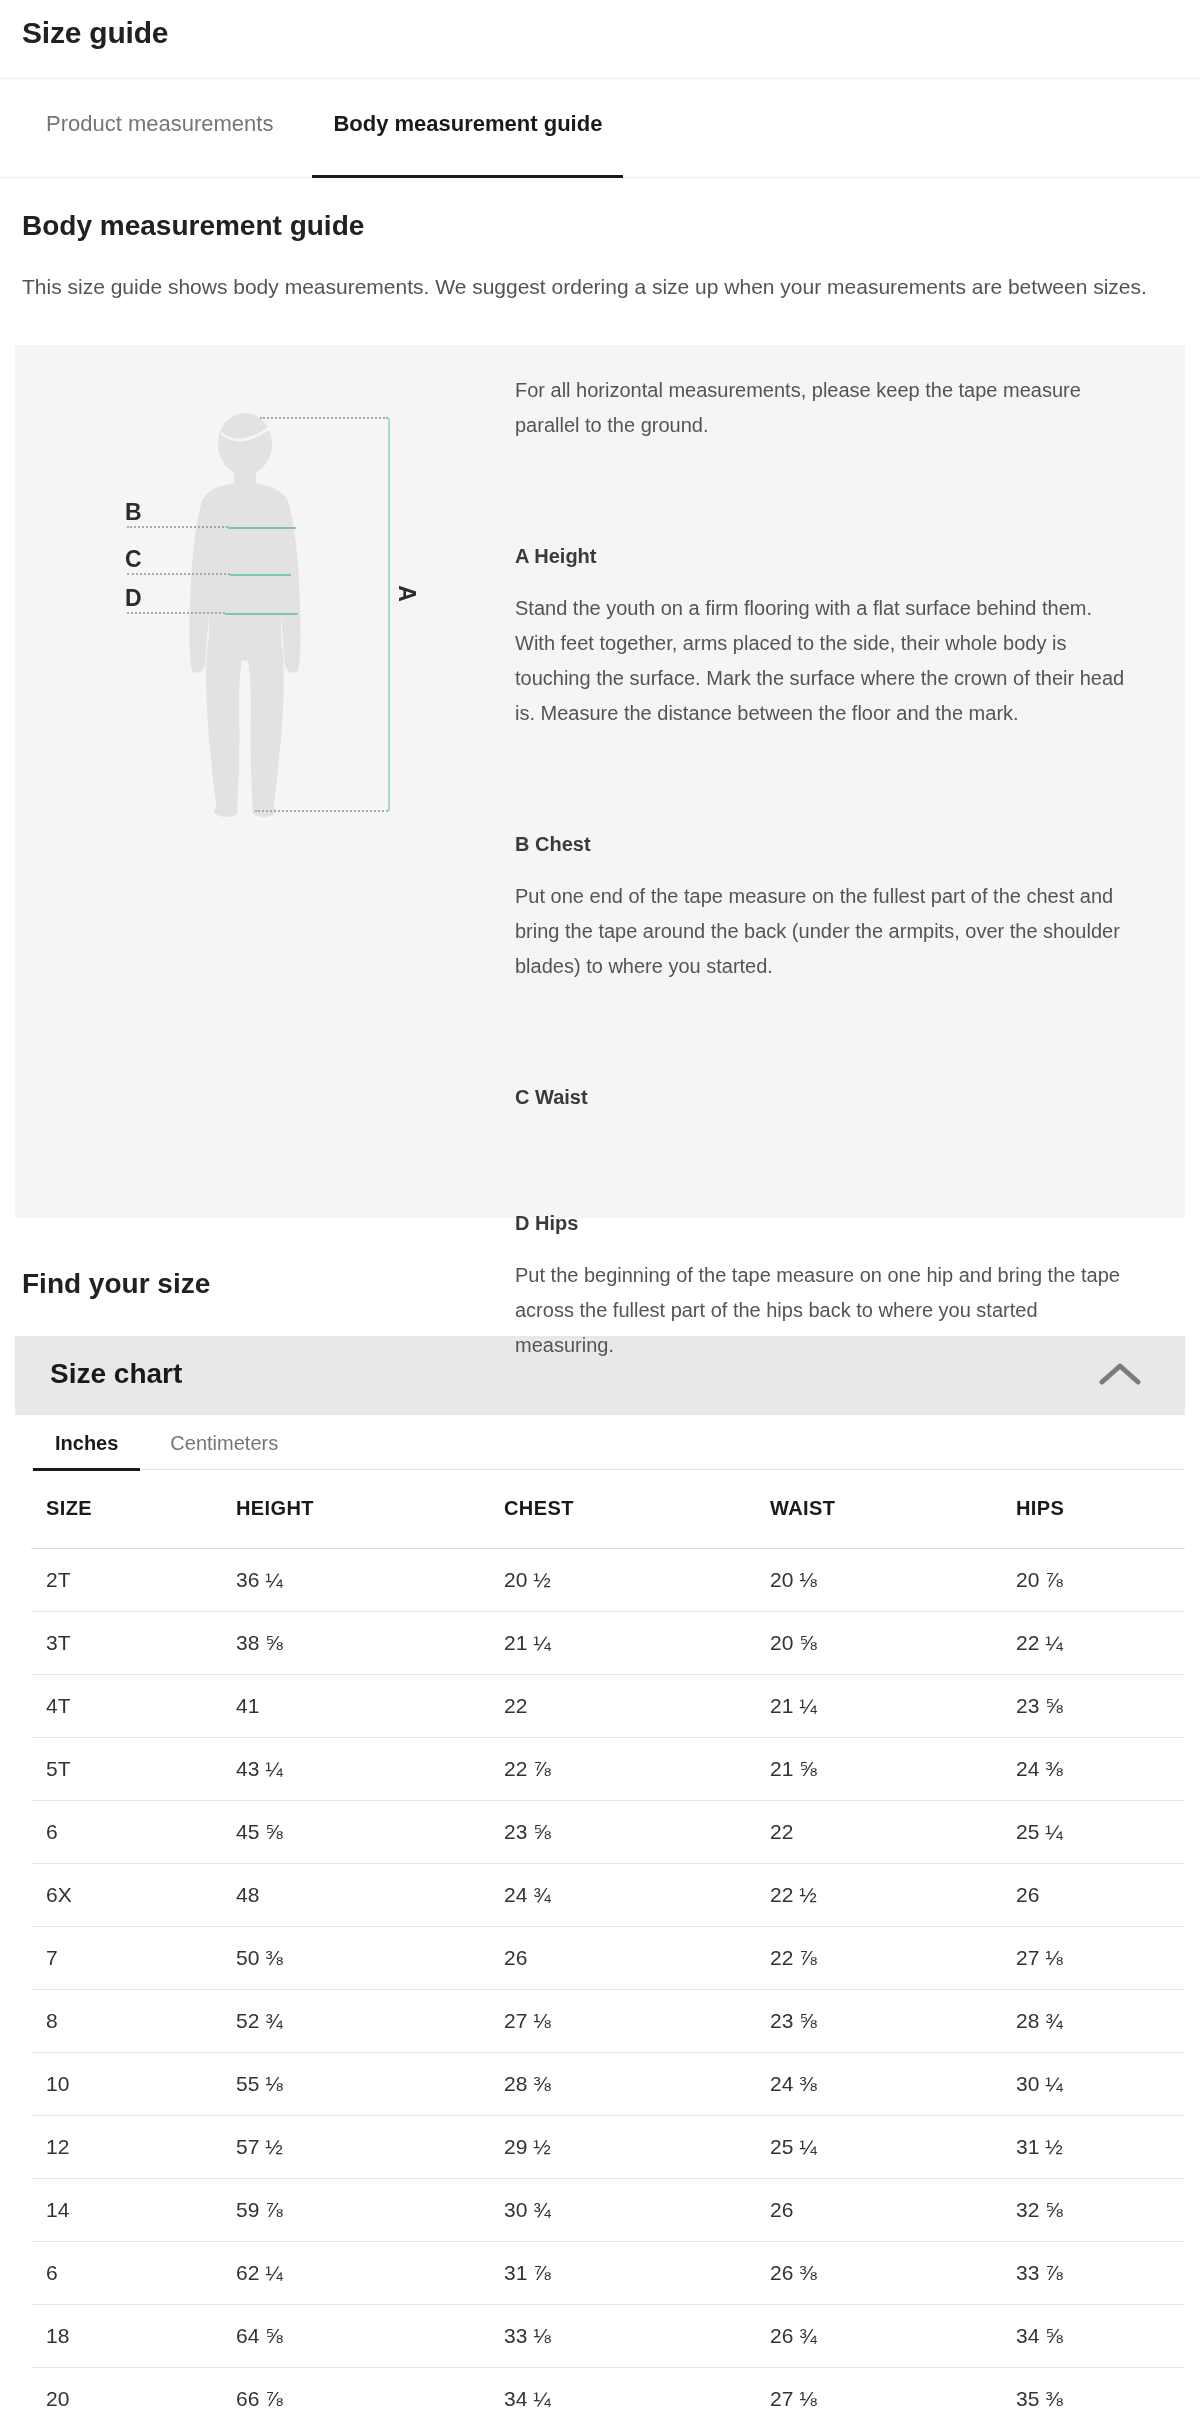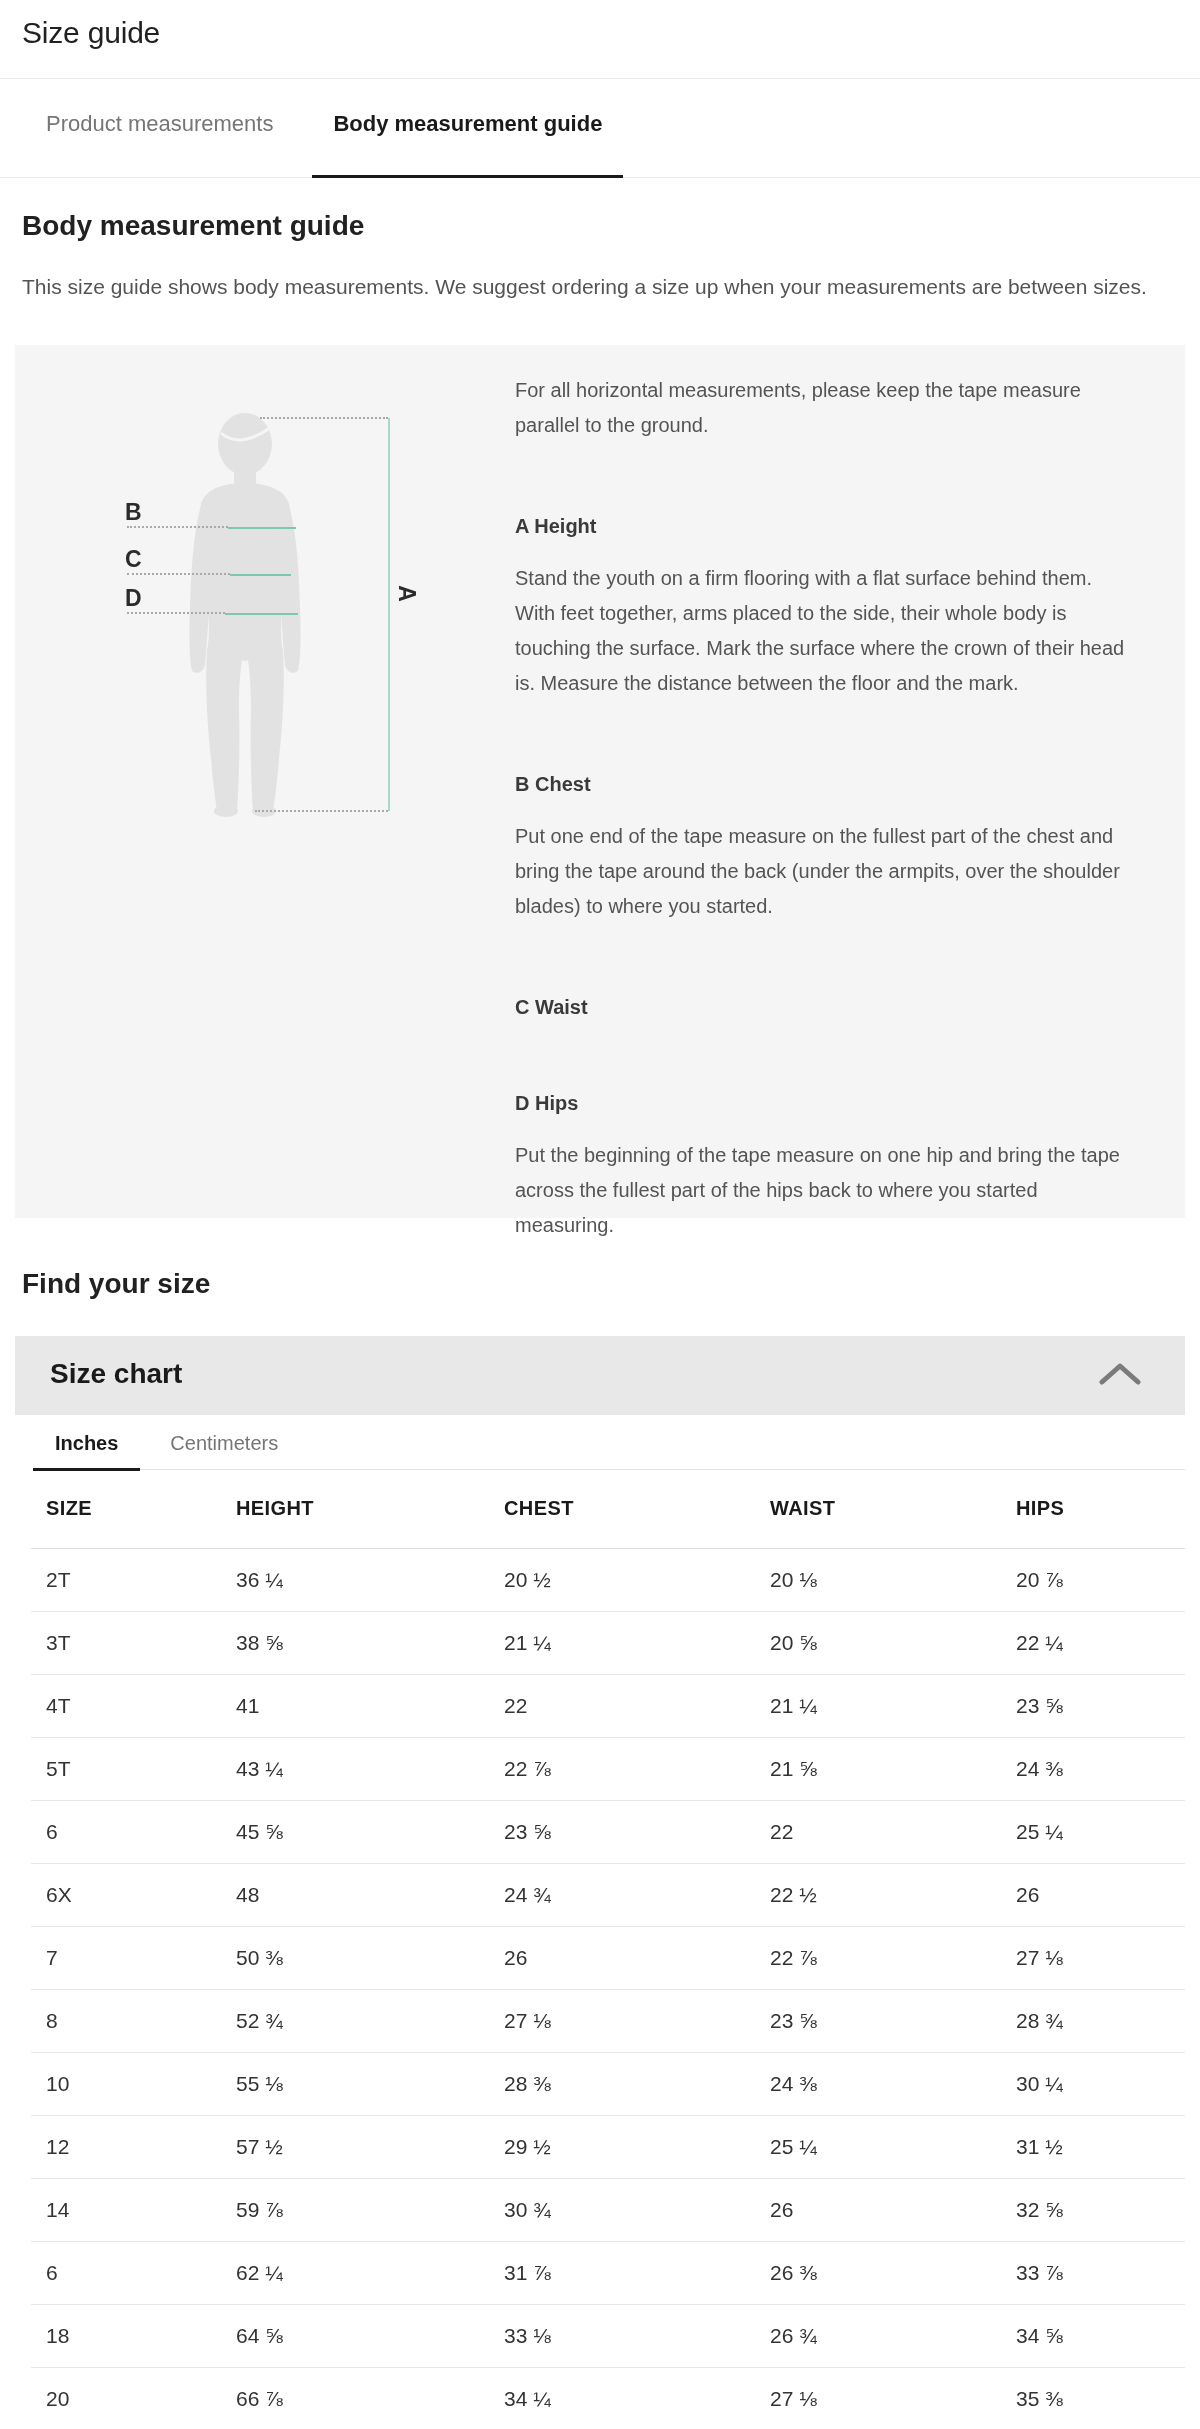--- a/index.html
+++ b/index.html
@@ -1,21 +1,21 @@
 <!DOCTYPE html>
 <html><head>
 <meta charset="utf-8">
 <style>
   * { margin:0; padding:0; box-sizing:border-box; }
   html,body { width:1200px; }
   body {
     height:2429px; overflow:hidden; background:#ffffff;
     font-family:"Liberation Sans", sans-serif; color:#212121;
   }
-  .h1 { font-size:30px; font-weight:400; padding:16px 22px 0; letter-spacing:-0.2px; }
+  .h1 { font-size:30px; font-weight:700; padding:16px 22px 0; letter-spacing:-0.2px; }
   .top-rule { height:1px; background:#ececec; margin-top:28px; }
 
   
   .main-tabs { display:flex; border-bottom:1px solid #ececec; padding-left:25px; }
   .main-tab {
     font-size:22px; color:#757575; padding:32px 21px 38px;
     border-bottom:3px solid transparent; margin-bottom:-1px; cursor:pointer;
   }
   .main-tab + .main-tab { margin-left:18px; }
   .main-tab.active { color:#1a1a1a; font-weight:700; border-bottom-color:#1a1a1a; }
@@ -26,21 +26,21 @@
   
   .panel { margin:43px 15px 0; background:#f5f5f5; height:873px; display:flex; padding:28px 0 0 0; }
   .diagram { position:relative; width:500px; flex:none; height:817px; }
   .diagram .letter { position:absolute; font-size:23px; font-weight:700; color:#2b2b2b; }
   .dotted { position:absolute; border-top:2px dotted #a9a9a9; height:0; }
   .solid-teal { position:absolute; height:2px; background:#7cc6b2; }
   .vline { position:absolute; width:2px; background:#a7d9cc; }
   .a-rot { transform:rotate(90deg); }
 
   .panel-text { width:625px; font-size:20px; color:#545454; line-height:35px; padding-right:10px; }
-  .m-section { margin-top:70px; }
+  .m-section { margin-top:100px; }
   .m-label { font-size:20px; font-weight:700; color:#3a3a3a; line-height:26px; }
   .m-body { margin-top:22px; }
 
   .h2-find { font-size:28px; font-weight:700; margin:50px 22px 0; }
 
   
   .chart-bar {
     margin:36px 15px 0; background:#e8e8e8; height:79px;
     display:flex; align-items:center; justify-content:space-between;
     padding:0 44px 4px 35px; cursor:pointer;

